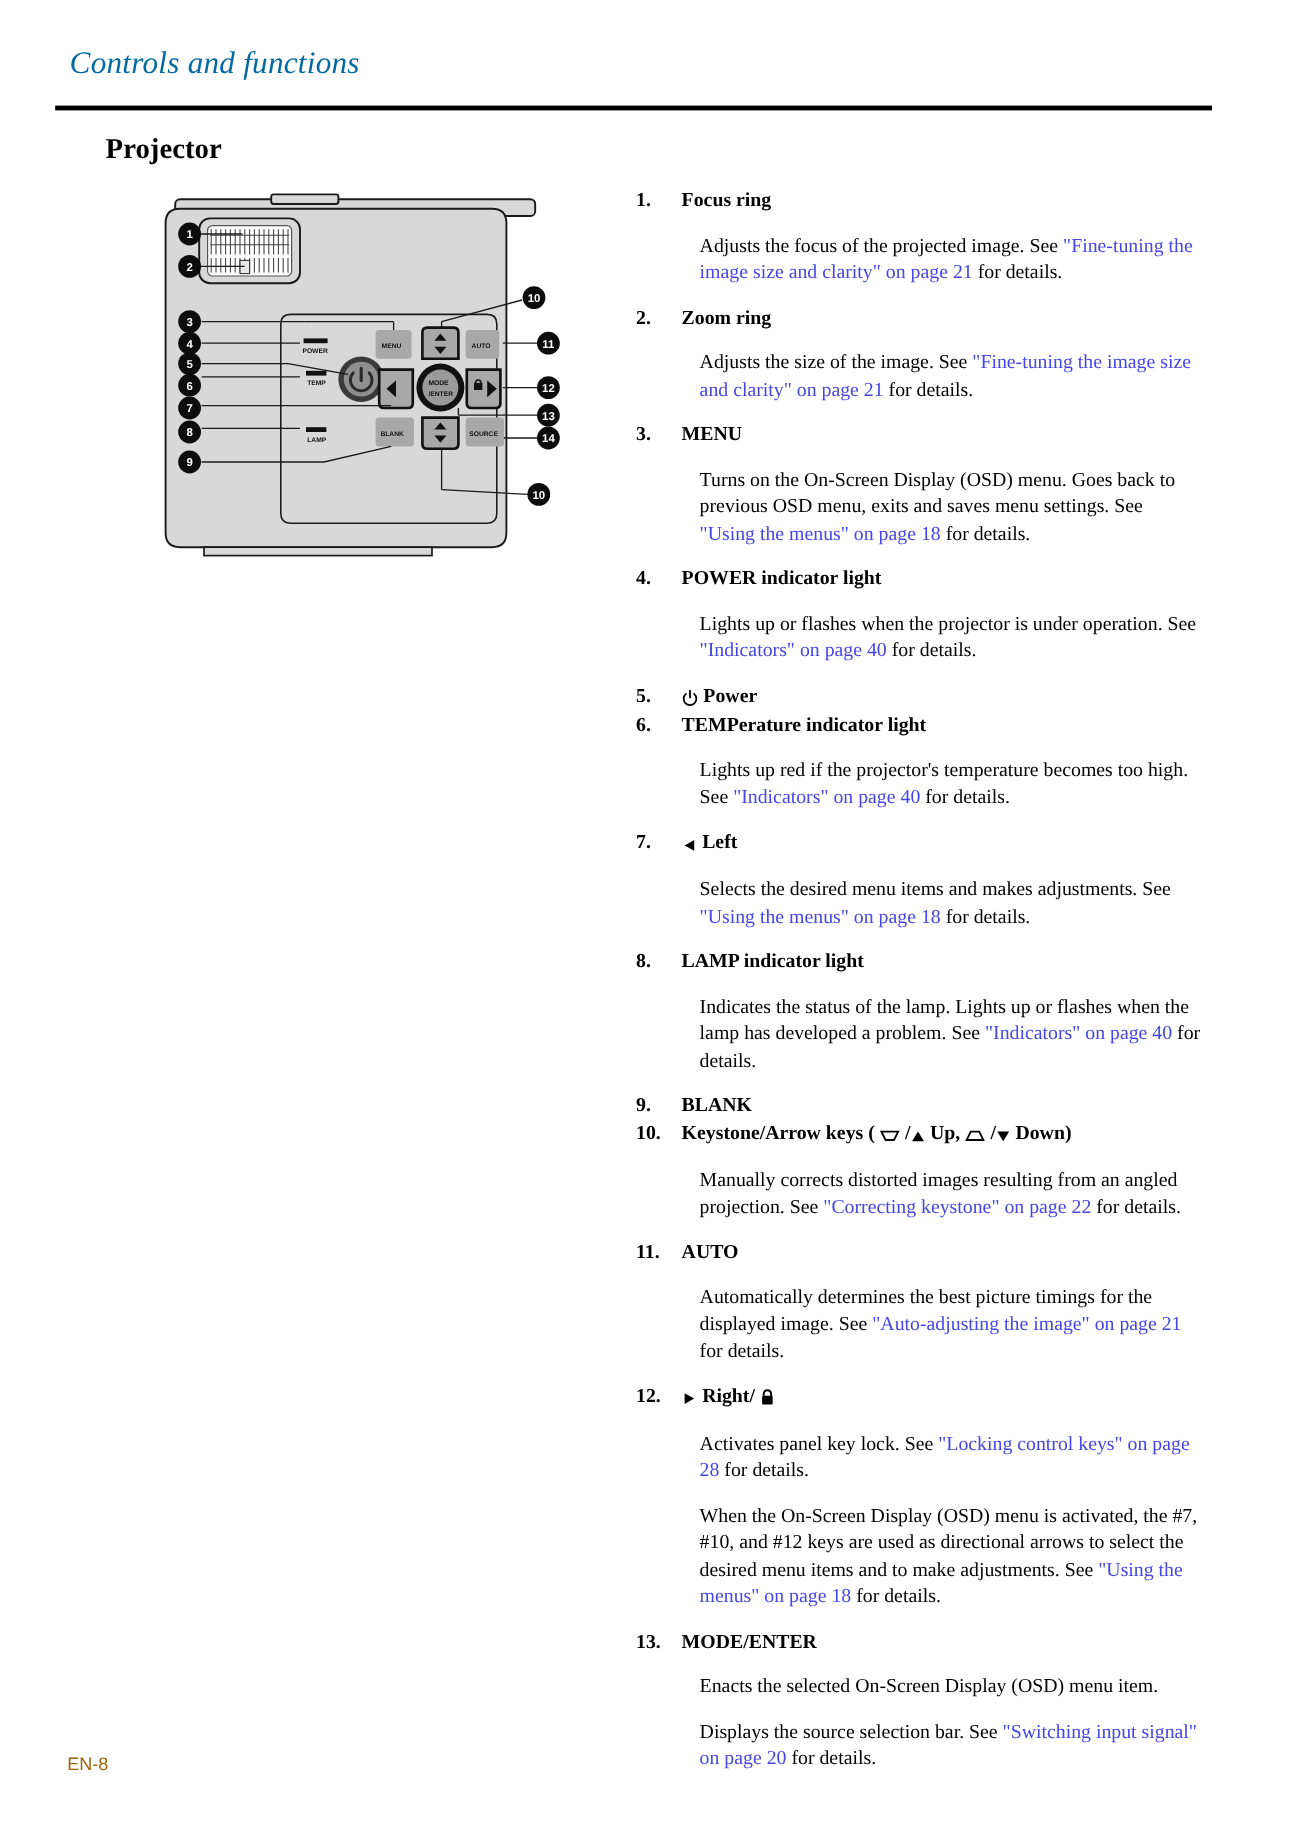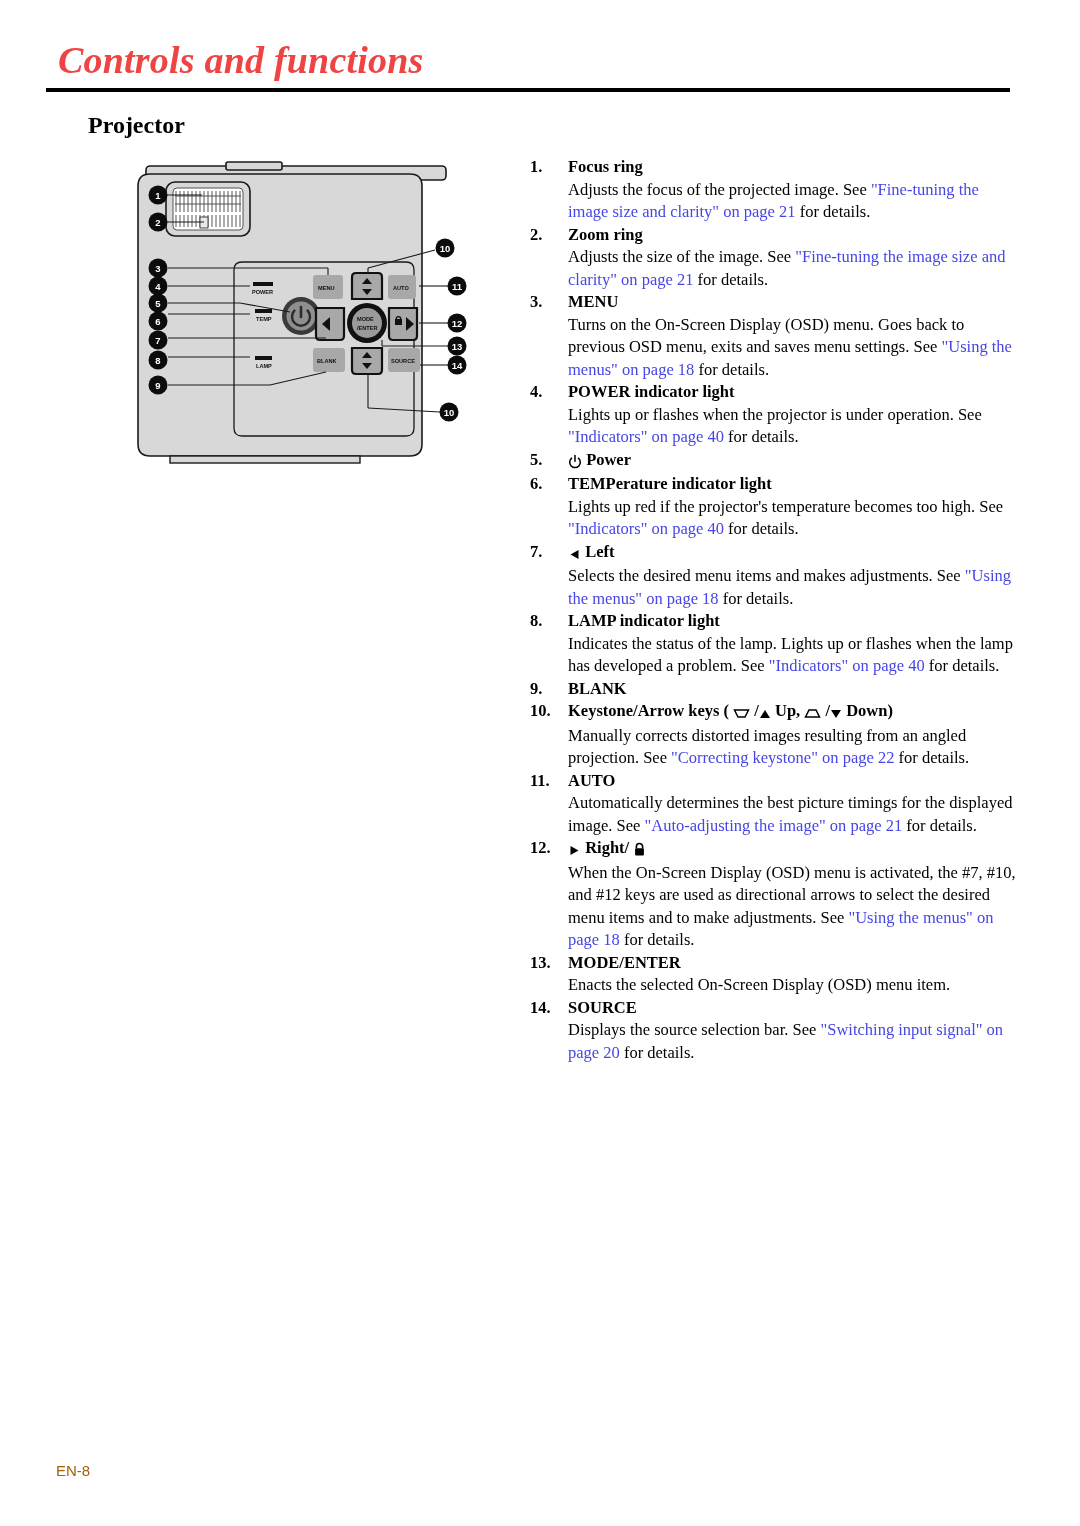--- a/index.html
+++ b/index.html
@@ -14,24 +14,24 @@
     overflow: hidden;
   }
 
   
   .page-title {
     position: absolute;
     left: 58px;
     top: 38px;
     font-family: "Liberation Serif", serif;
     font-style: italic;
-    font-weight: bold;
-    font-size: 38px;
+    font-weight: normal;
+    font-size: 26px;
     letter-spacing: 0.2px;
-    color: #ef4444;
+    color: #0369a1;
   }
   .title-rule {
     position: absolute;
     left: 46px;
     top: 88px;
     width: 964px;
     height: 4px;
     background: #000;
   }
   .section-title {
@@ -86,21 +86,21 @@
   .item-label {
     font-weight: bold;
     font-size: 16.5px;
   }
   .item-body {
     margin-left: 38px;
     font-size: 16.5px;
     line-height: 22.5px;
     text-align: left;
   }
-  .item-body p { margin: 0; }
+  .item-body p { margin: 15px; }
   .lnk { color: #4646e6; }
   .ico {
     display: inline-block;
     vertical-align: -2px;
   }
   svg.glyph { vertical-align: -2px; }
 </style>
 </head>
 <body>
 
@@ -398,36 +398,33 @@
       <div class="item-head">
         <span class="item-num">12.</span>
         <span class="item-label"><span class="ico"><svg class="glyph" width="13" height="13" viewBox="0 0 13 13">
               <polygon points="2.5,2 2.5,11 10.5,6.5" fill="#000"></polygon>
             </svg></span>&nbsp;<span>Right/</span>&nbsp;<span class="ico"><svg class="glyph" width="13" height="15" viewBox="0 0 13 15">
               <path d="M3.4 6.4 V4.6 a3.1 3.1 0 0 1 6.2 0 V6.4" fill="none" stroke="#000" stroke-width="1.6"></path>
               <rect x="2.1" y="6.2" width="8.8" height="7.2" rx="1" fill="#000"></rect>
             </svg></span></span>
       </div>
       <div class="item-body">
+        <p><span>Activates panel key lock. See </span><span class="lnk">"Locking control keys" on page 28</span><span> for details.</span></p>
         <p><span>When the On-Screen Display (OSD) menu is activated, the #7, #10, and #12 keys are used as directional arrows to select the desired menu items and to make adjustments. See </span><span class="lnk">"Using the menus" on page 18</span><span> for details.</span></p>
       </div>
     </div>
     <div class="item">
       <div class="item-head">
         <span class="item-num">13.</span>
         <span class="item-label"><span>MODE/ENTER</span></span>
       </div>
       <div class="item-body">
         <p><span>Enacts the selected On-Screen Display (OSD) menu item.</span></p>
       </div>
     </div>
     <div class="item">
-      <div class="item-head">
-        <span class="item-num">14.</span>
-        <span class="item-label"><span>SOURCE</span></span>
-      </div>
       <div class="item-body">
         <p><span>Displays the source selection bar. See </span><span class="lnk">"Switching input signal" on page 20</span><span> for details.</span></p>
       </div>
     </div>
   </div>
 
 <div class="footer">EN-8</div>
 
 </body></html>

